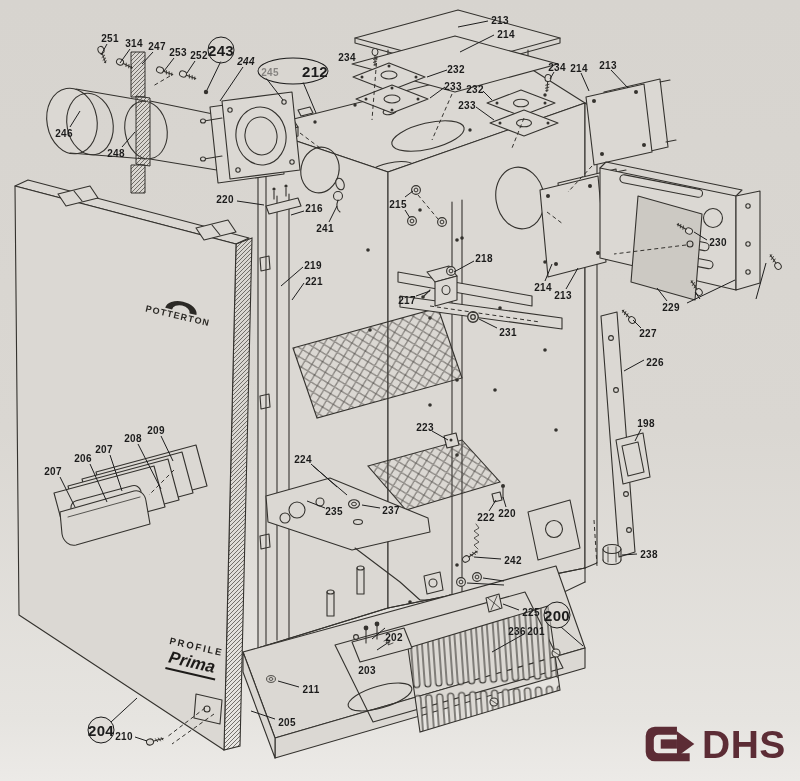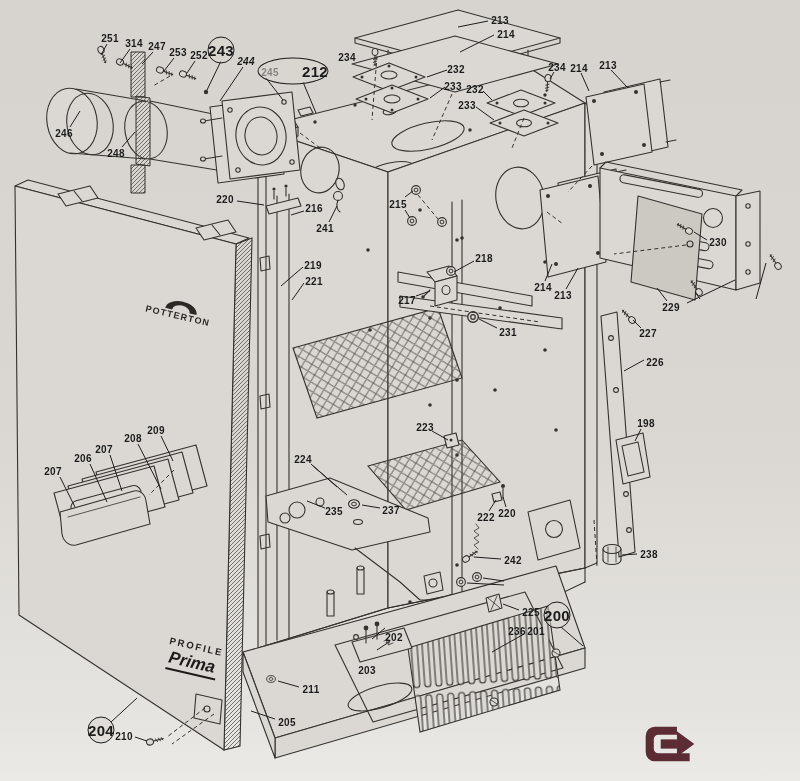--- a/index.html
+++ b/index.html
@@ -542,15 +542,16 @@
 <div class="prima">Prima</div>
 
 <div id="dhs-logo">
   <svg width="58" height="44" viewBox="0 0 100 76">
     <path d="M24,8 H62 V22 H30 a8,8 0 0 0 -8,8 V46 a8,8 0 0 0 8,8 H84 V68 H24 A16,16 0 0 1 8,52 V24 A16,16 0 0 1 24,8 Z" fill="#5c2c35"></path>
     <g fill="#5c2c35">
       <rect x="34" y="30" width="28" height="16"></rect>
       <polygon points="62,16 92,38 62,60"></polygon>
     </g>
   </svg>
+  <span class="dhs-text">DHS</span>
 </div>
 
 </div>
 
 </body></html>

